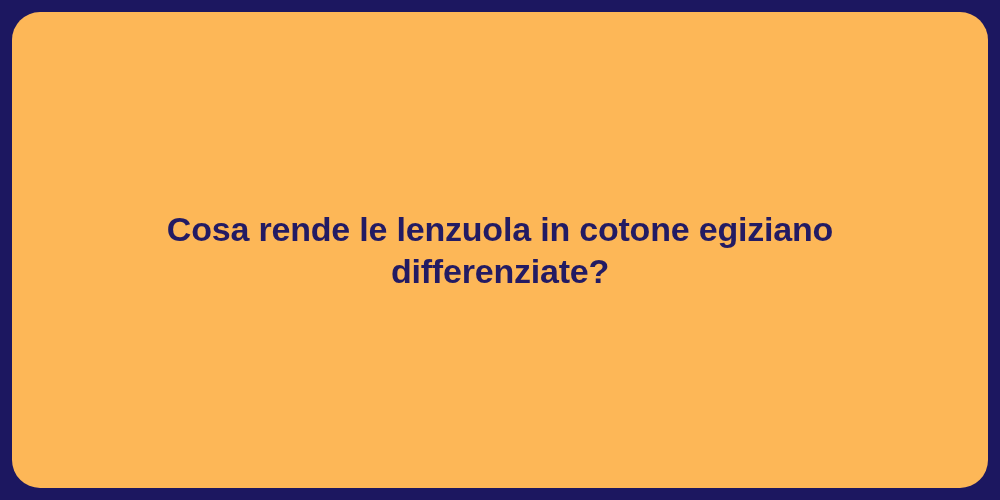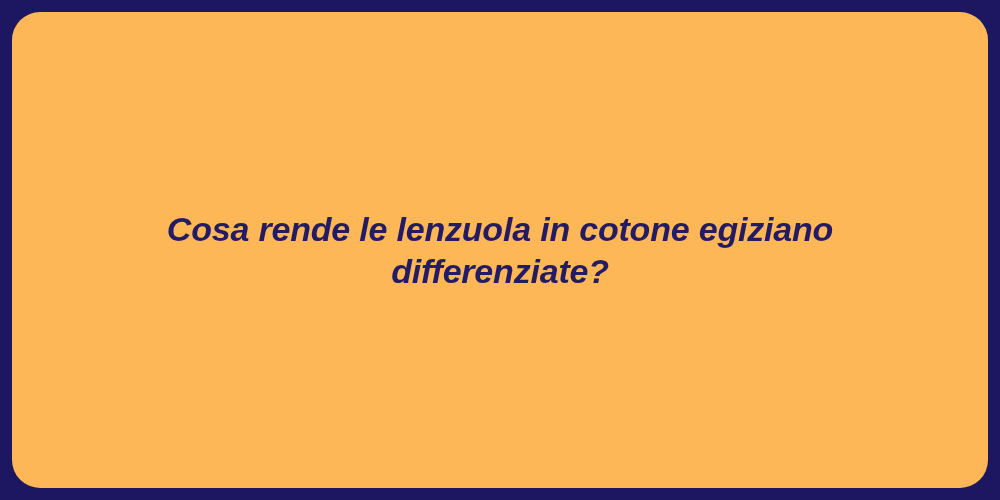--- a/index.html
+++ b/index.html
@@ -13,21 +13,20 @@
     overflow: hidden;
     font-family: "Liberation Sans", sans-serif;
     background: #1c1760;
   }
   .canvas {
     position: relative;
     width: 1000px;
     height: 500px;
     background: #c4b5fd;
     box-sizing: border-box;
-    font-style: italic;
   }
   .card-frame {
     position: absolute;
     left: 0;
     top: 0;
     width: 1000px;
     height: 500px;
     background: #1c1760;
     box-sizing: border-box;
     padding: 12px;

